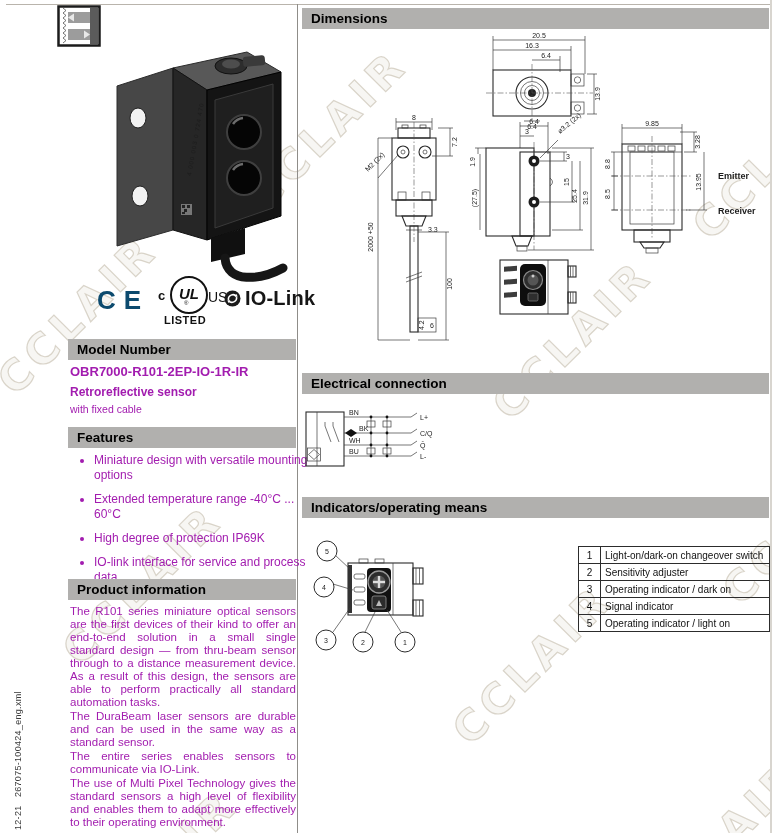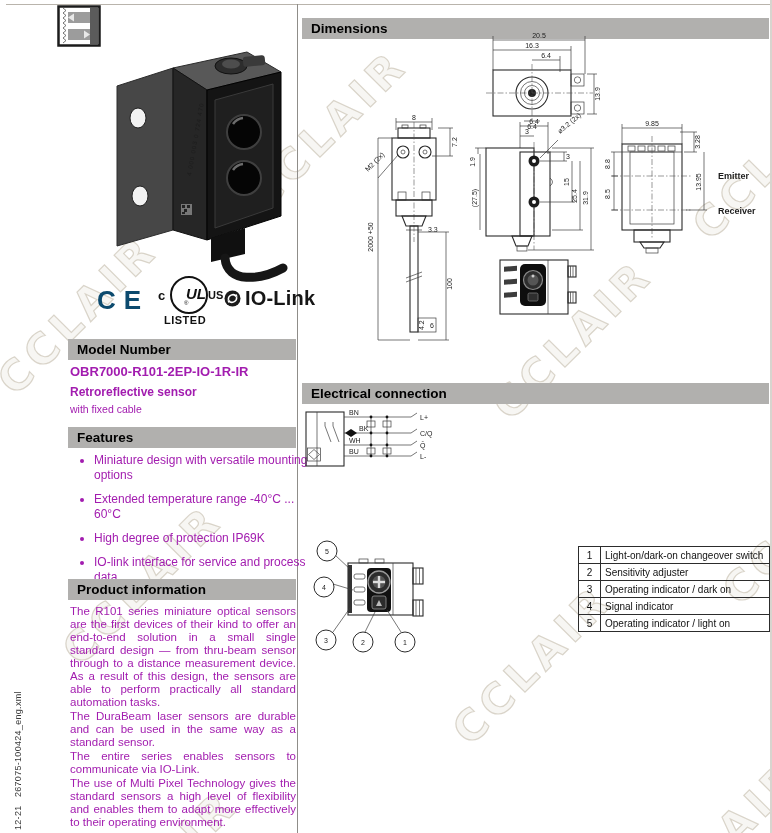--- a/index.html
+++ b/index.html
@@ -12,37 +12,37 @@
       -webkit-text-stroke:1.2px rgba(190,180,162,0.55);
       transform:rotate(-45deg);white-space:nowrap;pointer-events:none;}
   
   .topline{position:absolute;left:6px;top:4px;width:764px;height:1px;background:#b9b4ac;}
   .divider{position:absolute;left:297px;top:4px;width:1px;height:829px;background:#8f8d89;}
   .edgeline{position:absolute;left:770px;top:0;width:2px;height:833px;background:#d8d5cf;}
   
   .hbar{position:absolute;background:#b1b0ae;height:21px;box-sizing:border-box;
         font-weight:bold;font-size:13.5px;line-height:21px;padding-left:9px;color:#000;}
   .hbar.left{left:68px;width:228px;}
-  .hbar.right{left:302px;width:467px;margin-top:10px;}
+  .hbar.right{left:302px;width:467px;}
   
   .ltext{position:absolute;left:70px;width:226px;color:#a21caf;}
   .model-no{font-weight:bold;font-size:13px;}
   .model-type{font-size:12px;}
   .model-sub{font-size:10.5px;}
   ul.features{margin:0;padding-left:24px;font-size:12px;line-height:1.25;}
   ul.features li{margin-bottom:9px;}
   .paras p{margin:0 0 1px 0;font-size:11.5px;line-height:13px;text-align:justify;}
   
   .ce{position:absolute;left:97px;top:285px;font-size:26px;font-weight:600;letter-spacing:8px;color:#0c4a6e;}
   .ulwrap{position:absolute;left:158px;top:276px;width:62px;height:48px;}
   .ulcircle{position:absolute;left:12px;top:0;width:34px;height:34px;border:2.5px solid #111;border-radius:50%;
-            text-align:right;font-weight:bold;font-size:15px;line-height:32px;font-style:italic;color:#111;}
+            text-align:center;font-weight:bold;font-size:15px;line-height:32px;font-style:italic;color:#111;}
   .ulreg{position:absolute;left:26px;top:24px;font-size:6px;color:#111;}
   .ulc{position:absolute;left:0px;top:12px;font-size:13px;font-weight:bold;color:#111;}
-  .ulus{position:absolute;left:50px;top:13px;font-size:11px;font-weight:bold;color:#111;text-align:right;}
+  .ulus{position:absolute;left:50px;top:13px;font-size:14px;font-weight:normal;color:#111;text-align:right;}
   .ullisted{position:absolute;left:6px;top:38px;width:50px;text-align:left;font-size:11px;font-weight:bold;
             letter-spacing:0.5px;color:#111;}
   .iol{position:absolute;left:224px;top:288px;height:20px;display:flex;align-items:center;gap:4px;}
   .iol .txt{font-size:20px;font-weight:bold;color:#161616;letter-spacing:0.2px;}
   
   .indtable{position:absolute;left:578px;top:546px;border-collapse:collapse;}
   .indtable td{border:1px solid #2c2c2c;font-size:10px;color:#111;padding:1.5px 4px;height:13px;}
   .indtable td.n{width:13px;text-align:center;}
   .indtable td.l{width:160px;}
   
@@ -369,20 +369,21 @@
     <line class="thin" x1="108" y1="19" x2="114" y2="15"></line>
       <line class="thin" x1="108" y1="35" x2="114" y2="31"></line>
     <line class="thin" x1="108" y1="47" x2="114" y2="43"></line>
       <line class="thin" x1="108" y1="58" x2="114" y2="54"></line>
     <text class="dim" x="117" y="21.5">L+</text>
     <text class="dim" x="117" y="37.5">C/Q</text>
     <text class="dim" x="117" y="49.5">Q̄</text>
     <text class="dim" x="117" y="60.5">L-</text>
   </svg>
 
+  <div class="hbar right layer" style="top:497px;">Indicators/operating means</div>
 
   <svg class="layer" style="left:303px;top:532px;" width="160" height="155" viewBox="0 0 160 155">
 
     <rect class="med" x="45" y="31" width="65" height="52"></rect>
     <line class="thin" x1="90" y1="31" x2="90" y2="83"></line>
     <rect class="thin" x="56" y="27" width="9" height="4"></rect>
       <rect class="thin" x="72" y="27" width="9" height="4"></rect>
     <rect x="45" y="33" width="4" height="48" fill="#333"></rect>
     <rect class="thin" x="51" y="42" width="11" height="5" rx="2"></rect>
     <rect class="thin" x="51" y="55" width="11" height="5" rx="2"></rect>

